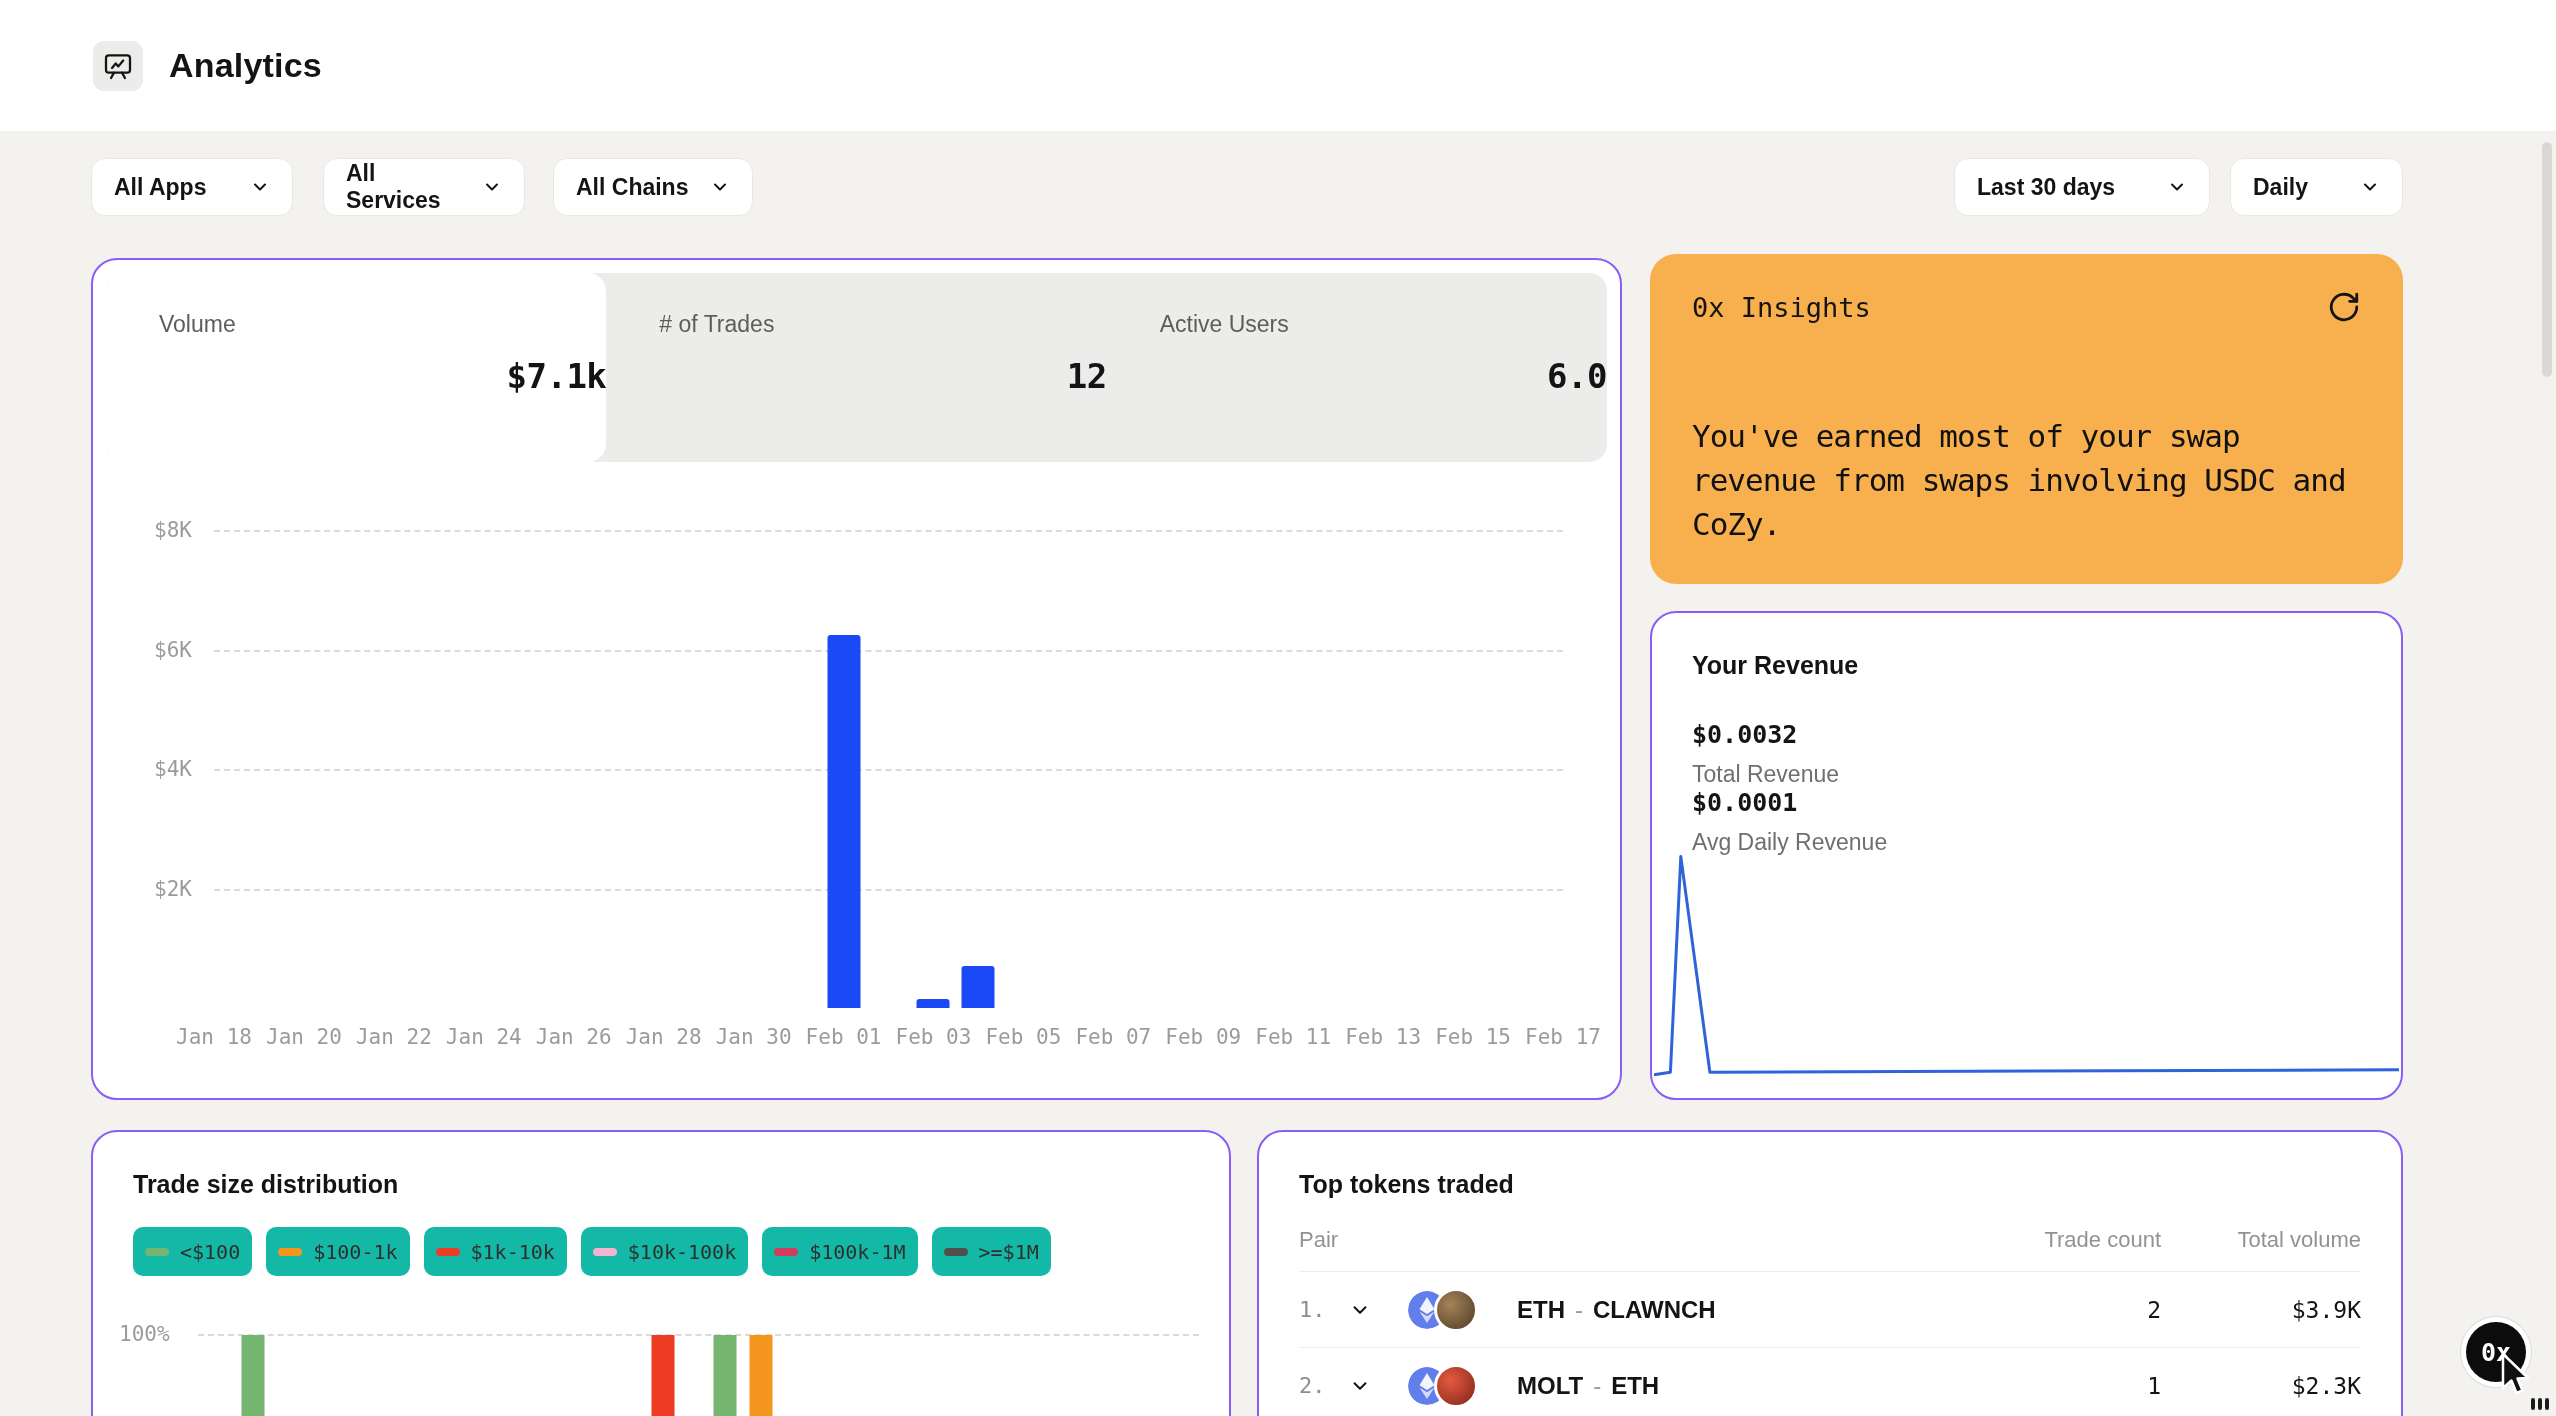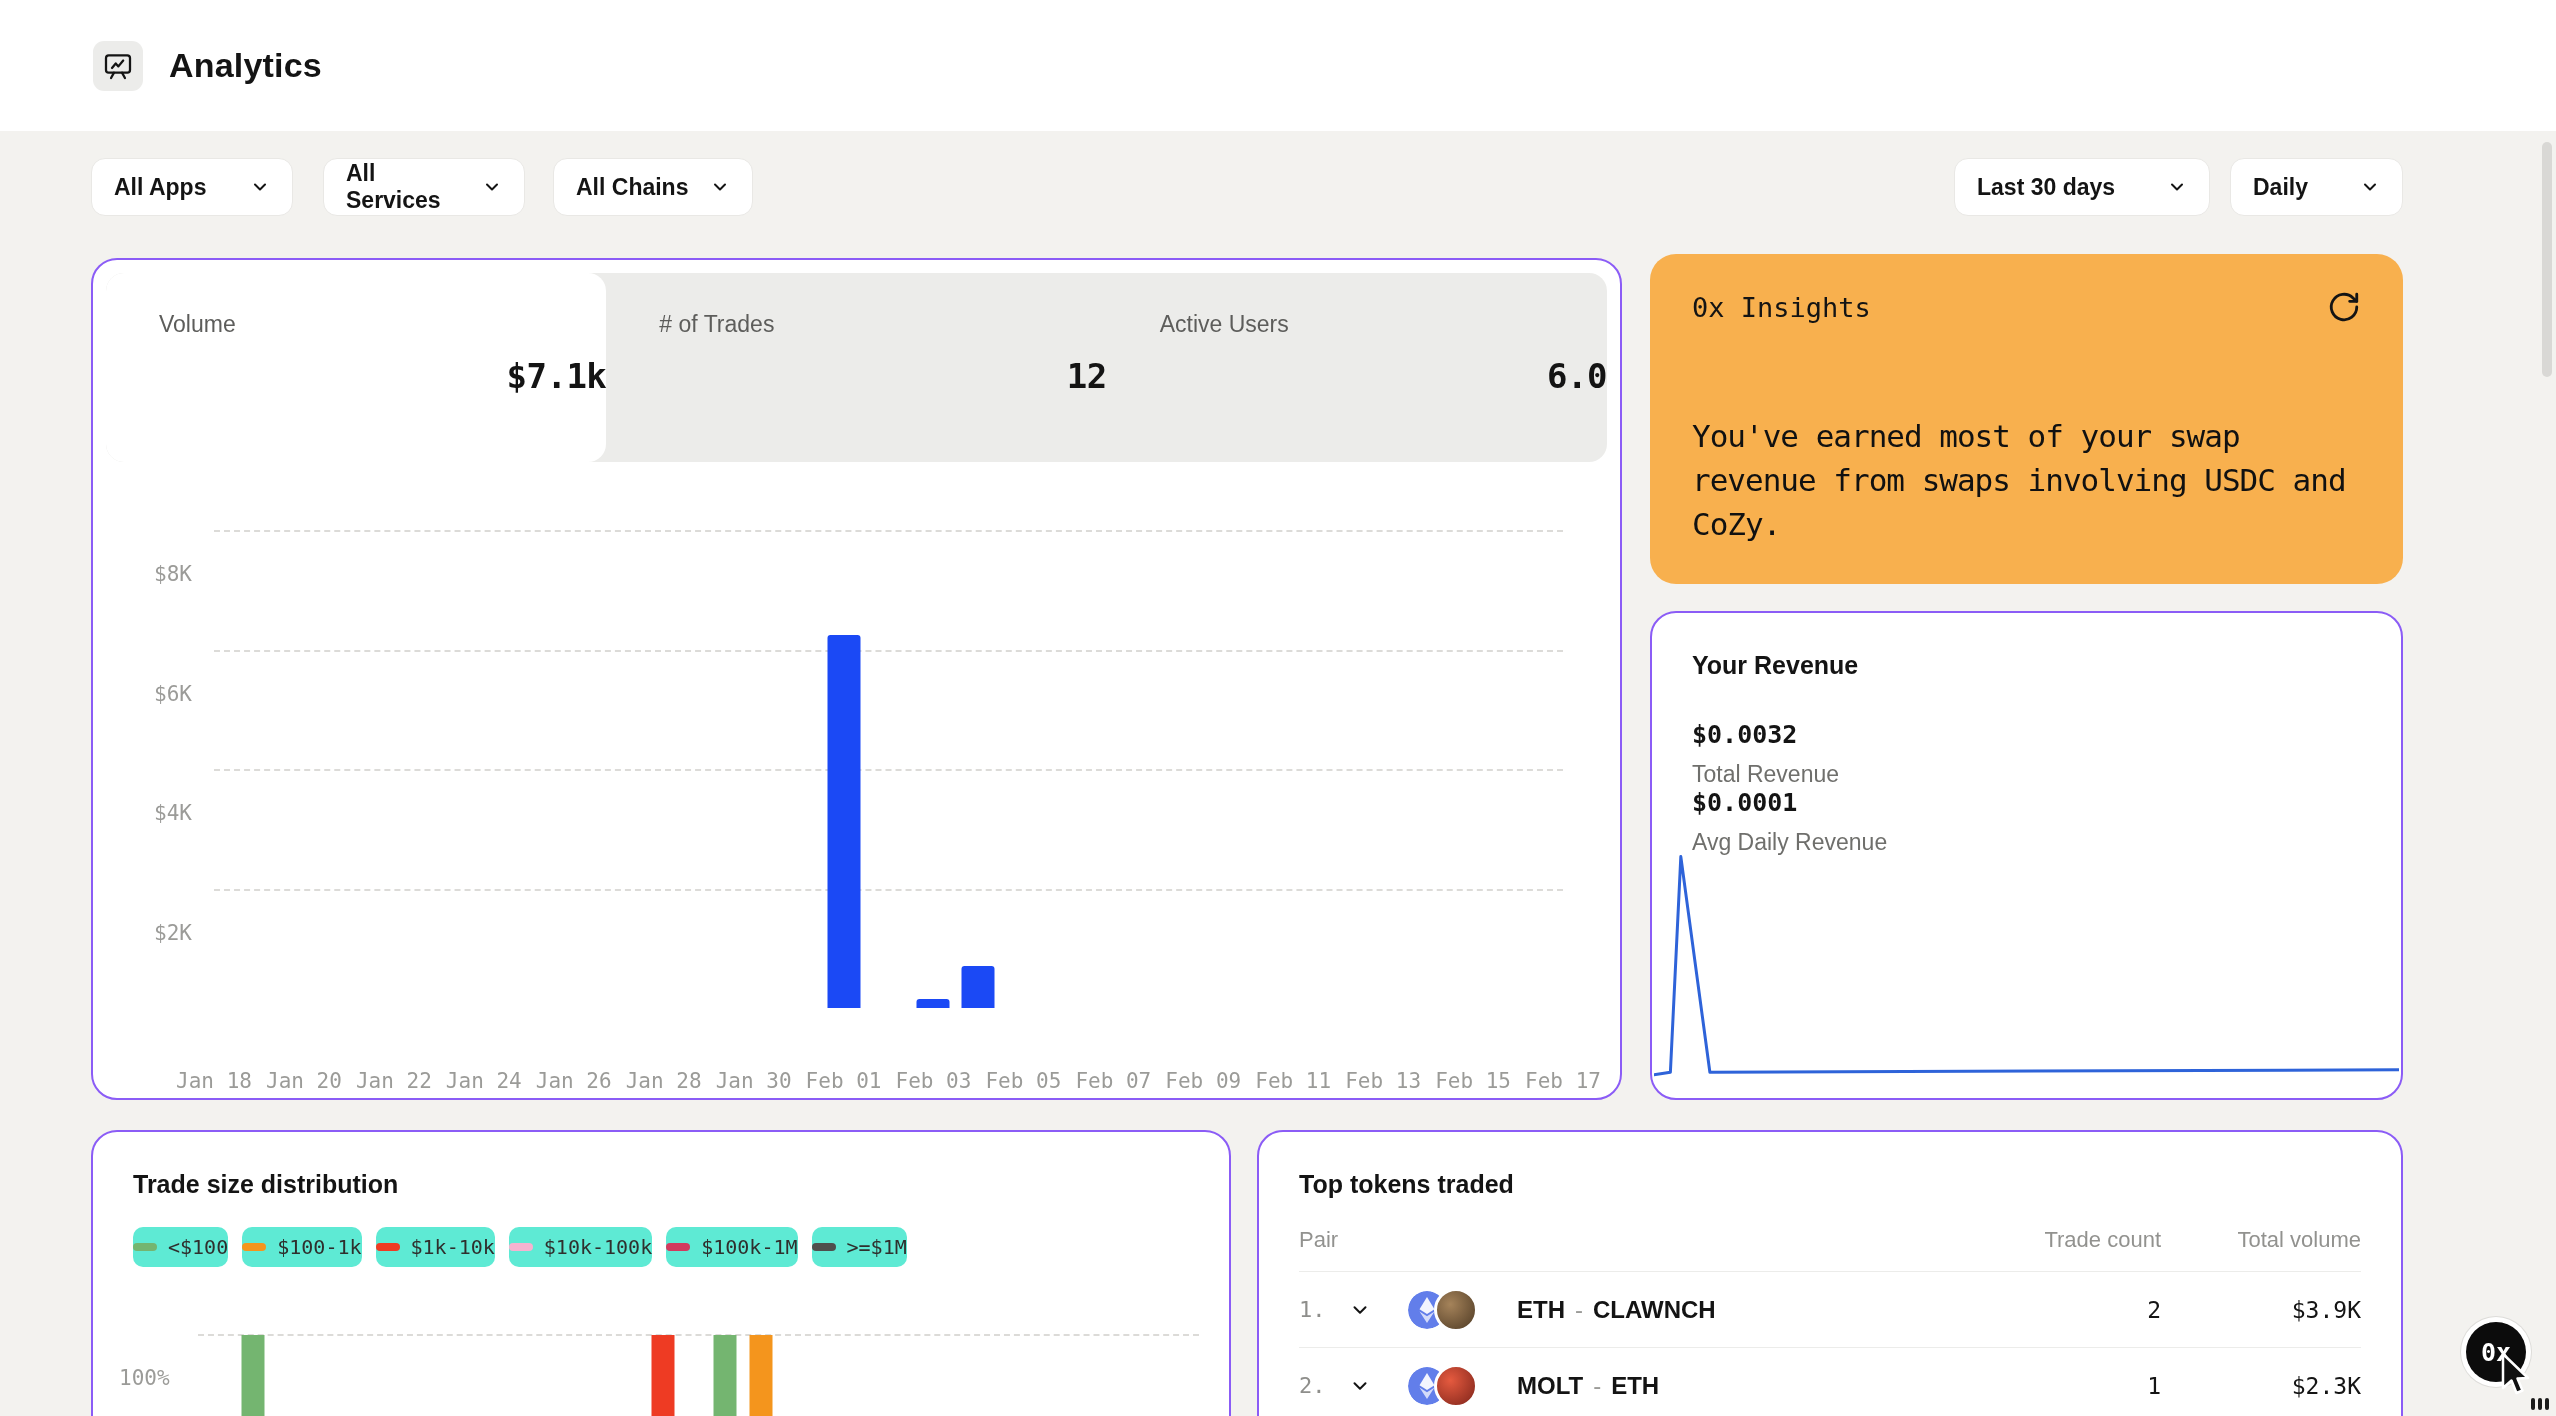--- a/index.html
+++ b/index.html
@@ -4,21 +4,21 @@
 <style>
   * { margin:0; padding:0; box-sizing:border-box; }
   html,body { width:2556px; height:1416px; }
   body {
     background:#f3f2ef;
     font-family:"Liberation Sans", sans-serif;
     color:#141414;
     position:relative;
     overflow:hidden;
   }
-  .mono { font-family:"DejaVu Sans Mono", monospace;margin-top:44px; }
+  .mono { font-family:"DejaVu Sans Mono", monospace; }
 
   
   .header { position:absolute; top:0; left:0; width:100%; height:131px; background:#ffffff;
             display:flex; align-items:center; padding-left:93px; gap:26px; }
   .app-icon { width:50px; height:50px; background:#ececea; border-radius:11px;
               display:flex; align-items:center; justify-content:center; }
   .app-title { font-size:34px; font-weight:700; letter-spacing:.2px; }
 
   
   .filters { position:absolute; top:158px; left:91px; width:2312px; height:58px; }
@@ -71,22 +71,22 @@
   .rev-col { width:298px; }
   .rev-value { font-size:25px; font-weight:700; font-family:"DejaVu Sans Mono", monospace; }
   .rev-label { font-size:23px; color:#6f6f6c; margin-top:12px; }
   .sparkline { position:absolute; left:2px; right:2px; bottom:16px; height:245px; }
   .sparkline svg { width:100%; height:100%; display:block; }
 
   
   .trade-card { left:91px; top:1130px; width:1140px; height:350px; padding:38px 40px; overflow:hidden; }
   .card-title { font-size:25px; font-weight:700; }
   .legend { display:flex; gap:14px; margin-top:28px; }
-  .legend-pill { display:flex; align-items:center; gap:11px; height:40px; padding:0 0;
-                 background:#5eead4; border-radius:10px; cursor:pointer; }
+  .legend-pill { display:flex; align-items:center; gap:11px; height:49px; padding:0 12px;
+                 background:#14b8a6; border-radius:10px; cursor:pointer; }
   .legend-dash { width:24px; height:8px; border-radius:4px; }
   .legend-label { font-size:20px; color:#2f2f2d; font-family:"DejaVu Sans Mono", monospace; }
   .trade-grid-label { position:absolute; left:26px; top:190px; font-size:21px; color:#9b9b98; }
   .trade-gridline { position:absolute; left:105px; right:30px; top:202px; border-top:2px dashed #dcdbd8; }
   .trade-bars { position:absolute; left:105px; right:30px; top:203px; height:300px; }
   .tbar { position:absolute; top:0; bottom:0; width:23px; transform:translateX(-50%); cursor:pointer; }
 
   
   .tokens-card { left:1257px; top:1130px; width:1146px; height:350px; padding:38px 40px 0; overflow:hidden; }
   .t-header { display:flex; color:#92928f; font-size:22px; margin-top:28px; padding-bottom:18px; }

